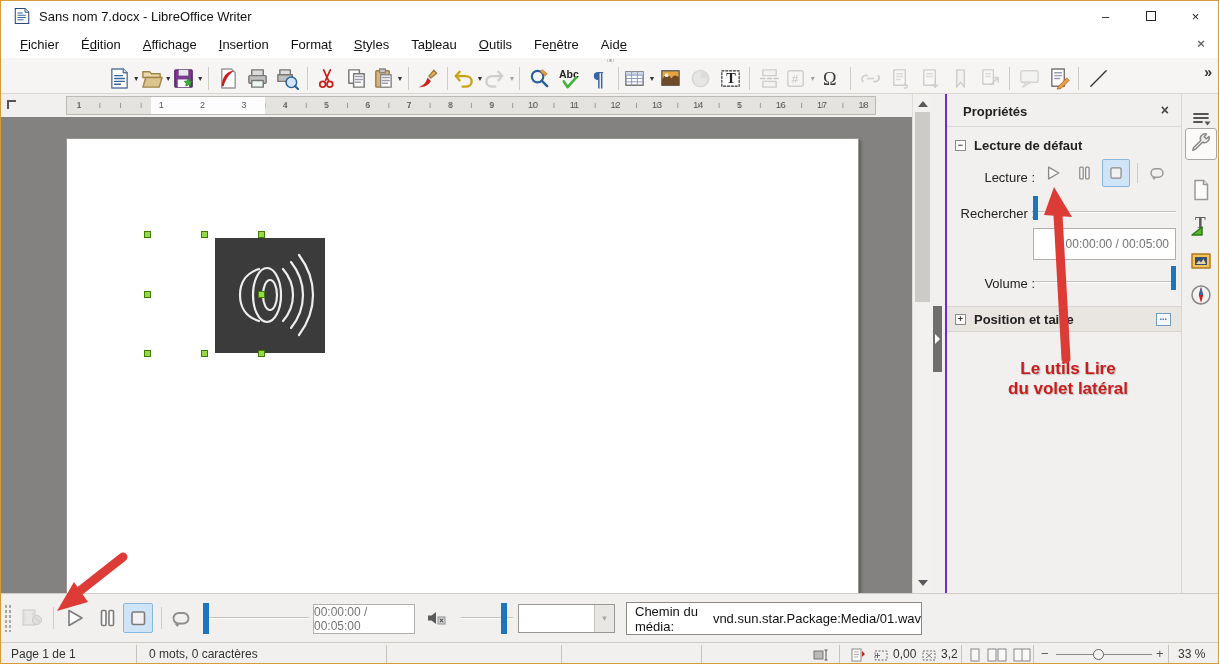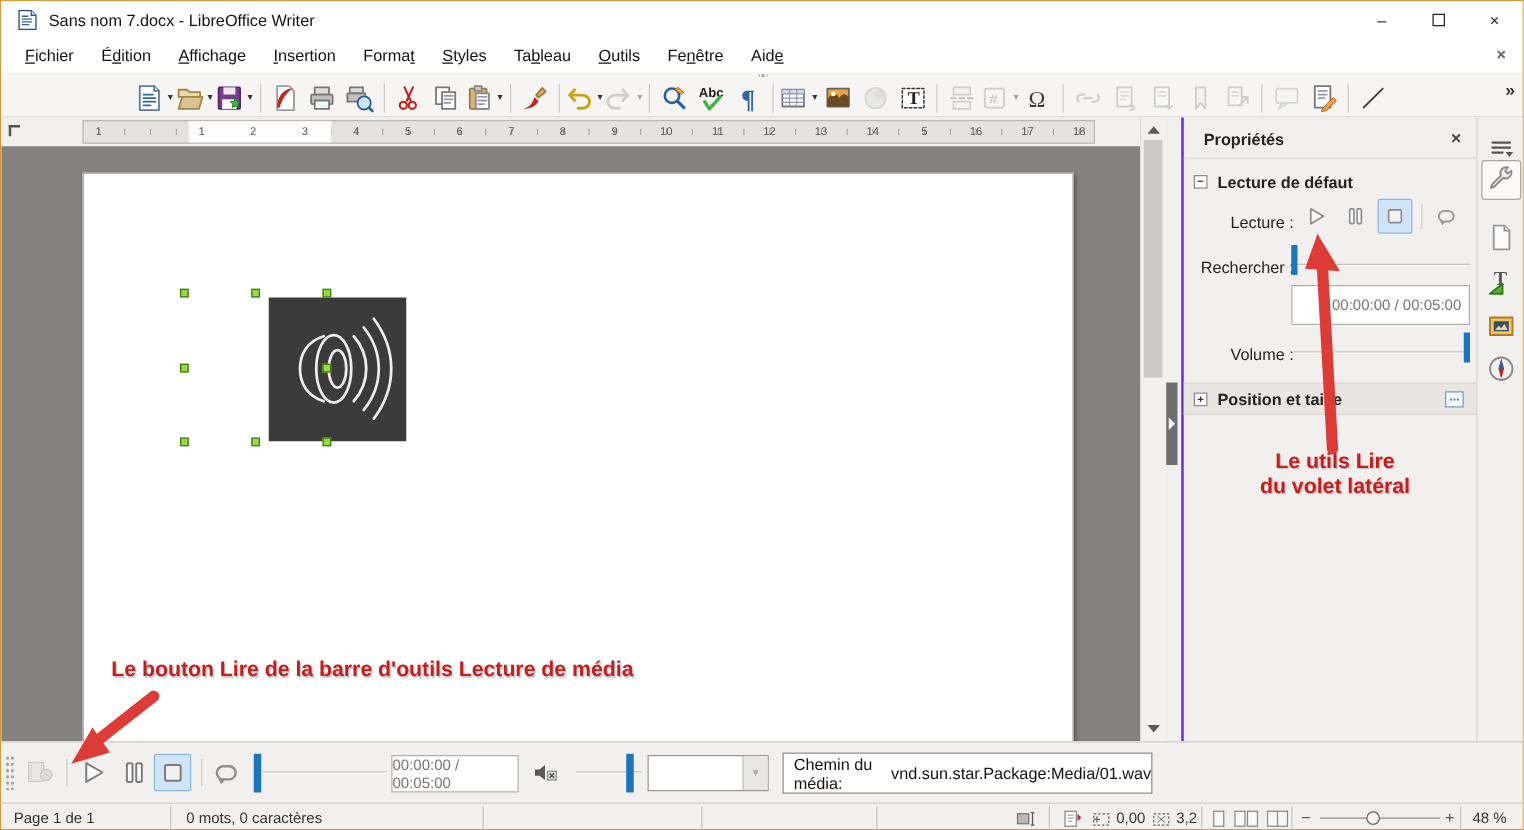--- a/index.html
+++ b/index.html
@@ -582,21 +582,20 @@
             <svg width="24" height="24" viewBox="0 0 24 24" fill="none" stroke-width="1.5" stroke-linecap="round" stroke-linejoin="round">
               <circle cx="12" cy="12" r="9" fill="#f2f2f2" stroke="#888"></circle>
               <path d="M12 4l2.2 8L12 20l-2.2-8z" fill="#c9211e"></path>
               <path d="M12 4l2.2 8H9.8z" fill="#3465a4"></path>
             </svg>
           </span>
         </div>
       </div>
   </div>
 
-  <div class="annot" style="left:88px;top:525px;">Le bouton Lire de la barre d'outils Lecture de média</div>
 
   <svg id="arrow-layer">
     <g>
       <line x1="1065" y1="358" x2="1057" y2="214" stroke="var(--arrow-red)" stroke-width="9" stroke-linecap="round"></line>
       <polygon points="1053,186 1043,214 1071,216" fill="var(--arrow-red)"></polygon>
     </g>
     <g>
       <line x1="122" y1="556" x2="80" y2="589" stroke="var(--arrow-red)" stroke-width="9" stroke-linecap="round"></line>
       <polygon points="56,610 87,601 73,581" fill="var(--arrow-red)"></polygon>
     </g>
@@ -711,16 +710,16 @@
           <path d="M9 1v12" stroke="#888"></path>
         </svg>
     </span>
     <div class="sb-div" style="left:1032px;"></div>
     <span class="zoom-sign" style="left:1040px;">−</span>
     <div class="zoom-track"></div>
     <div class="zoom-notch"></div>
     <div class="zoom-thumb"></div>
     <span class="zoom-sign" style="left:1155px;">+</span>
     <div class="sb-div" style="left:1167px;"></div>
-    <span class="sb-item" style="left:1177px;">48 %</span>
+    <span class="sb-item" style="left:1177px;">33 %</span>
   </div>
 
 </div>
 
 </body></html>

